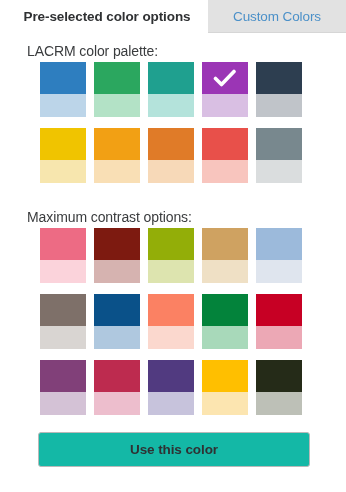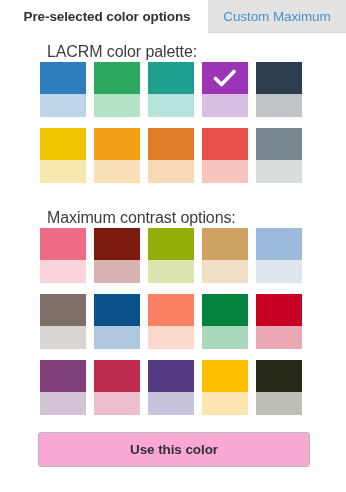--- a/index.html
+++ b/index.html
@@ -49,22 +49,22 @@
     color: #4b90c8;
     font-size: 13.5px;
     font-weight: normal;
     letter-spacing: -0.1px;
     border-bottom: 1px solid #d6d6d6;
   }
 
   
   .section-label {
     position: absolute;
-    left: 47px;
-    font-size: 16px;
+    left: 27px;
+    font-size: 14px;
     color: #3a3c3e;
     letter-spacing: -0.1px;
     white-space: nowrap;
   }
   #label-lacrm { top: 43px; }
   #label-contrast { top: 209px; }
 
   
   .palette {
     position: absolute;
@@ -100,21 +100,21 @@
   .check-mark svg { display: block; }
 
   
   .use-color-button {
     position: absolute;
     left: 38px;
     top: 432px;
     width: 272px;
     height: 35px;
     box-sizing: border-box;
-    background: #f9a8d4;
+    background: #14b8a6;
     border: 1px solid #b9b9b9;
     border-radius: 3px;
     color: #2f3133;
     font-size: 13.5px;
     font-weight: bold;
     letter-spacing: -0.1px;
     display: flex;
     align-items: center;
     justify-content: center;
     cursor: pointer;
@@ -122,21 +122,21 @@
   }
 </style>
 </head>
 <body>
 
 <div class="tabbar">
   <div class="tab tab-active">
     <span>Pre-selected color options</span>
   </div>
   <div class="tab tab-inactive">
-    <span>Custom Maximum</span>
+    <span>Custom Colors</span>
   </div>
 </div>
 
 <div class="section-label" id="label-lacrm">LACRM color palette:</div>
 
 <div class="palette" id="palette-lacrm">
 
   <div class="swatch-row">
     <div class="swatch" style="background-color: rgb(46, 126, 191);"></div>
     <div class="swatch" style="background-color: rgb(43, 167, 95);"></div>

